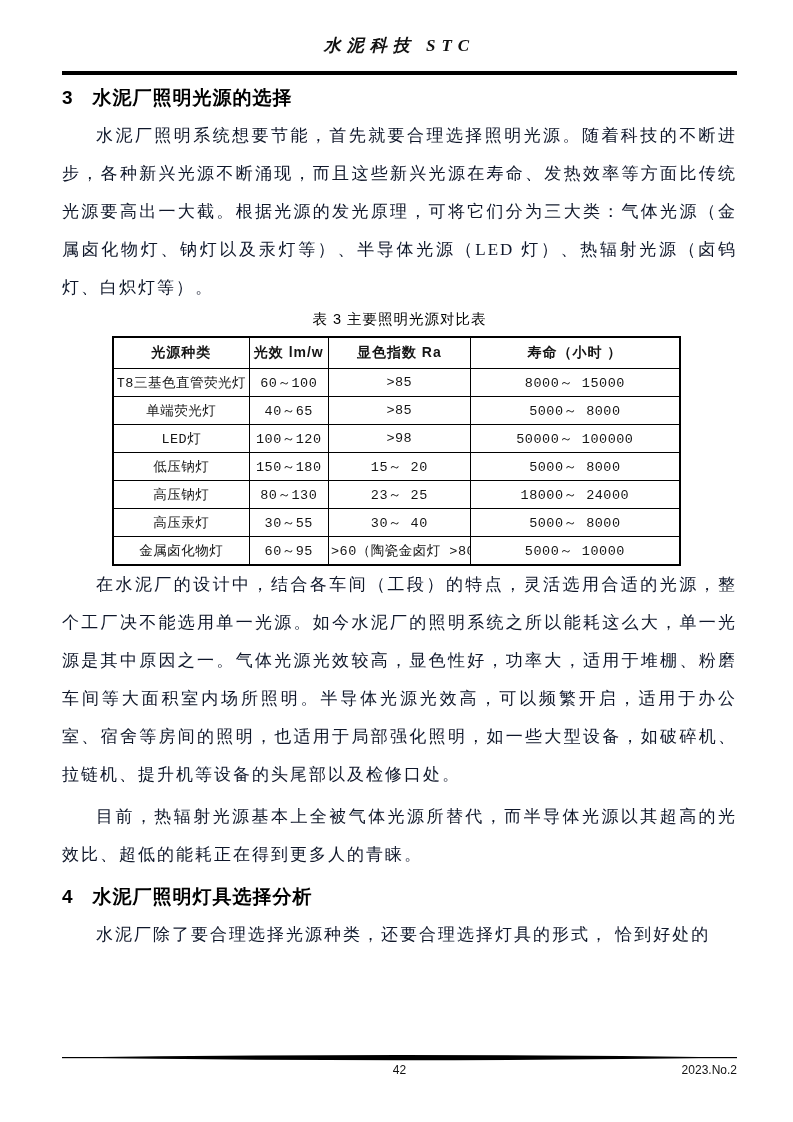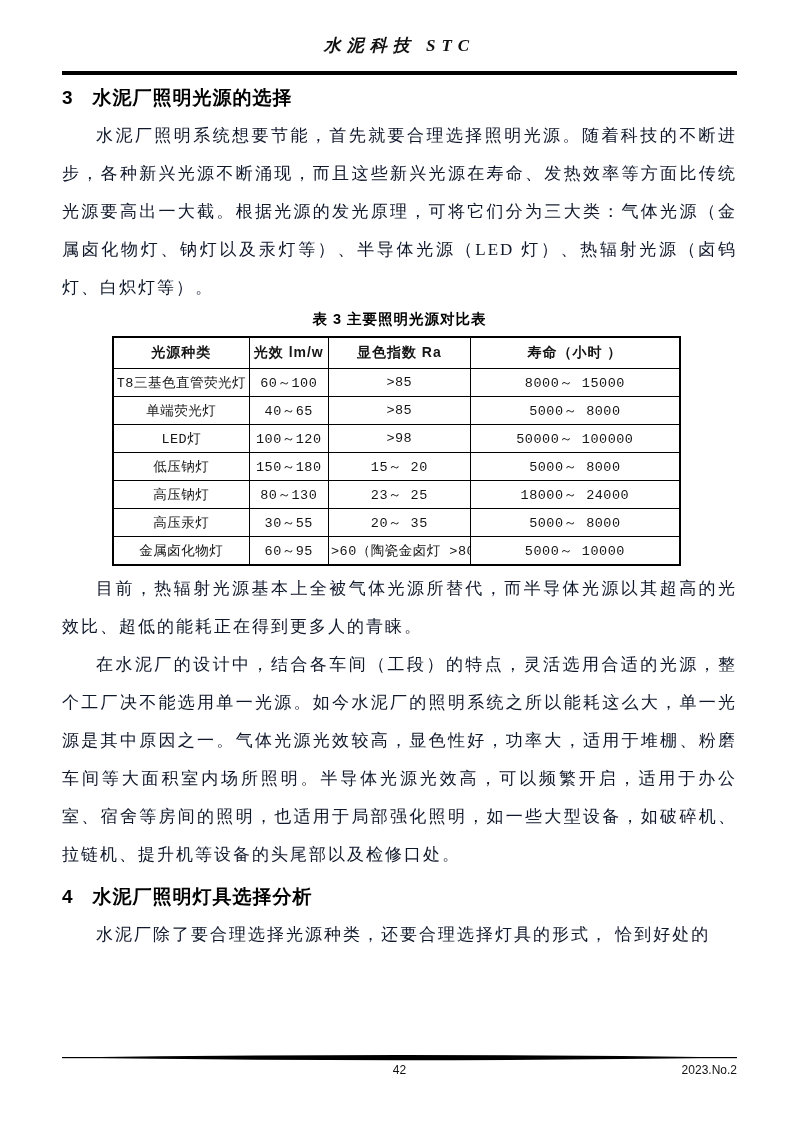--- a/index.html
+++ b/index.html
@@ -47,21 +47,21 @@
     line-height: 38px;
     letter-spacing: 2px;
     text-indent: 2em;
     text-align: justify;
     margin: 0;
     color: #0f172a;
   }
   .para.first { margin-top: 4px; }
   .table-caption {
     font-family: "Liberation Sans", "DejaVu Sans", sans-serif;
-    font-weight: bold;
+    font-weight: normal;
     font-size: 14.5px;
     letter-spacing: 1px;
     text-align: center;
     margin: 3px 0 7px 0;
     color: #000;
   }
   table.light-table {
     border-collapse: collapse;
     table-layout: fixed;
     width: 569px;
@@ -175,34 +175,34 @@
       </tr>
       <tr>
         <td>高压钠灯</td>
         <td>80～130</td>
         <td>23～ 25</td>
         <td>18000～ 24000</td>
       </tr>
       <tr>
         <td>高压汞灯</td>
         <td>30～55</td>
-        <td>20～ 35</td>
+        <td>30～ 40</td>
         <td>5000～ 8000</td>
       </tr>
       <tr>
         <td>金属卤化物灯</td>
         <td>60～95</td>
         <td>&gt;60（陶瓷金卤灯 &gt;80</td>
         <td>5000～ 10000</td>
       </tr>
     </tbody>
   </table>
 
+  <p class="para">在水泥厂的设计中，结合各车间（工段）的特点，灵活选用合适的光源，整个工厂决不能选用单一光源。如今水泥厂的照明系统之所以能耗这么大，单一光源是其中原因之一。气体光源光效较高，显色性好，功率大，适用于堆棚、粉磨车间等大面积室内场所照明。半导体光源光效高，可以频繁开启，适用于办公室、宿舍等房间的照明，也适用于局部强化照明，如一些大型设备，如破碎机、拉链机、提升机等设备的头尾部以及检修口处。</p>
   <p class="para first">目前，热辐射光源基本上全被气体光源所替代，而半导体光源以其超高的光效比、超低的能耗正在得到更多人的青睐。</p>
-  <p class="para">在水泥厂的设计中，结合各车间（工段）的特点，灵活选用合适的光源，整个工厂决不能选用单一光源。如今水泥厂的照明系统之所以能耗这么大，单一光源是其中原因之一。气体光源光效较高，显色性好，功率大，适用于堆棚、粉磨车间等大面积室内场所照明。半导体光源光效高，可以频繁开启，适用于办公室、宿舍等房间的照明，也适用于局部强化照明，如一些大型设备，如破碎机、拉链机、提升机等设备的头尾部以及检修口处。</p>
 
   <h2 class="section-heading">
     <span class="sec-num">4</span>
     <span>水泥厂照明灯具选择分析</span>
   </h2>
 
   <p class="para first">水泥厂除了要合理选择光源种类，还要合理选择灯具的形式， 恰到好处的</p>
 
   <div class="page-footer">
     <svg class="footer-rule-svg" viewBox="0 0 675 8" preserveAspectRatio="none">

